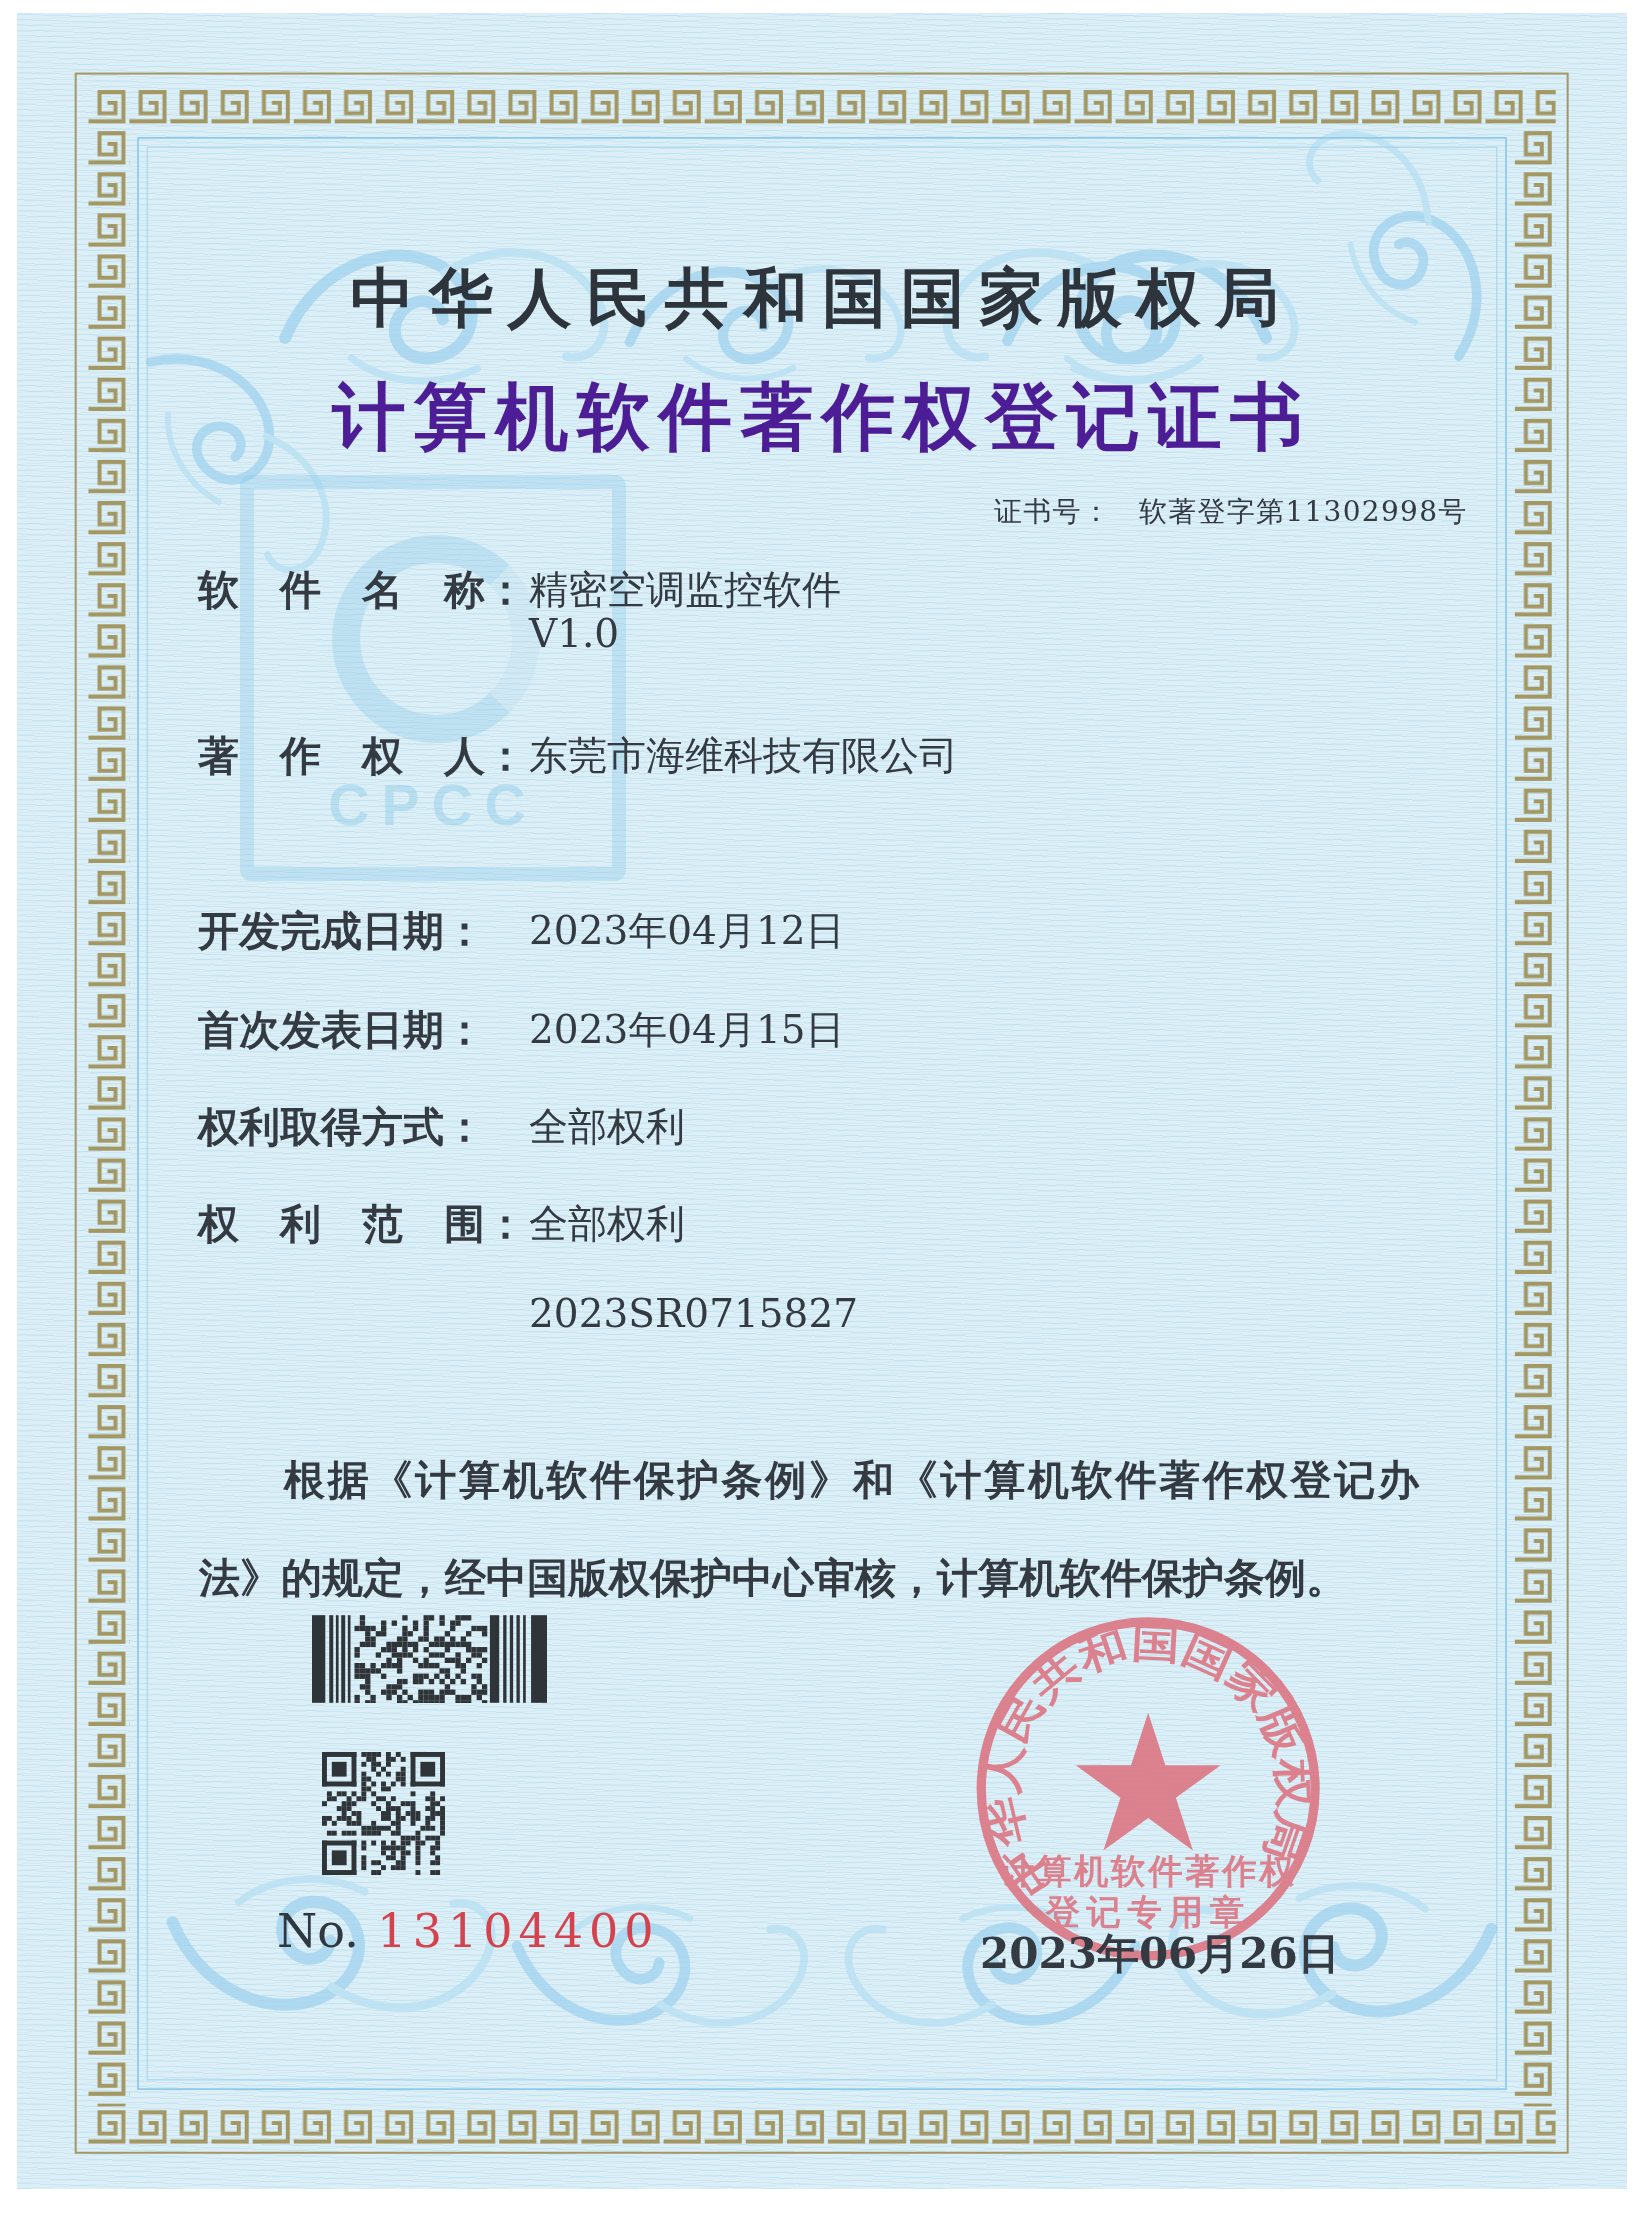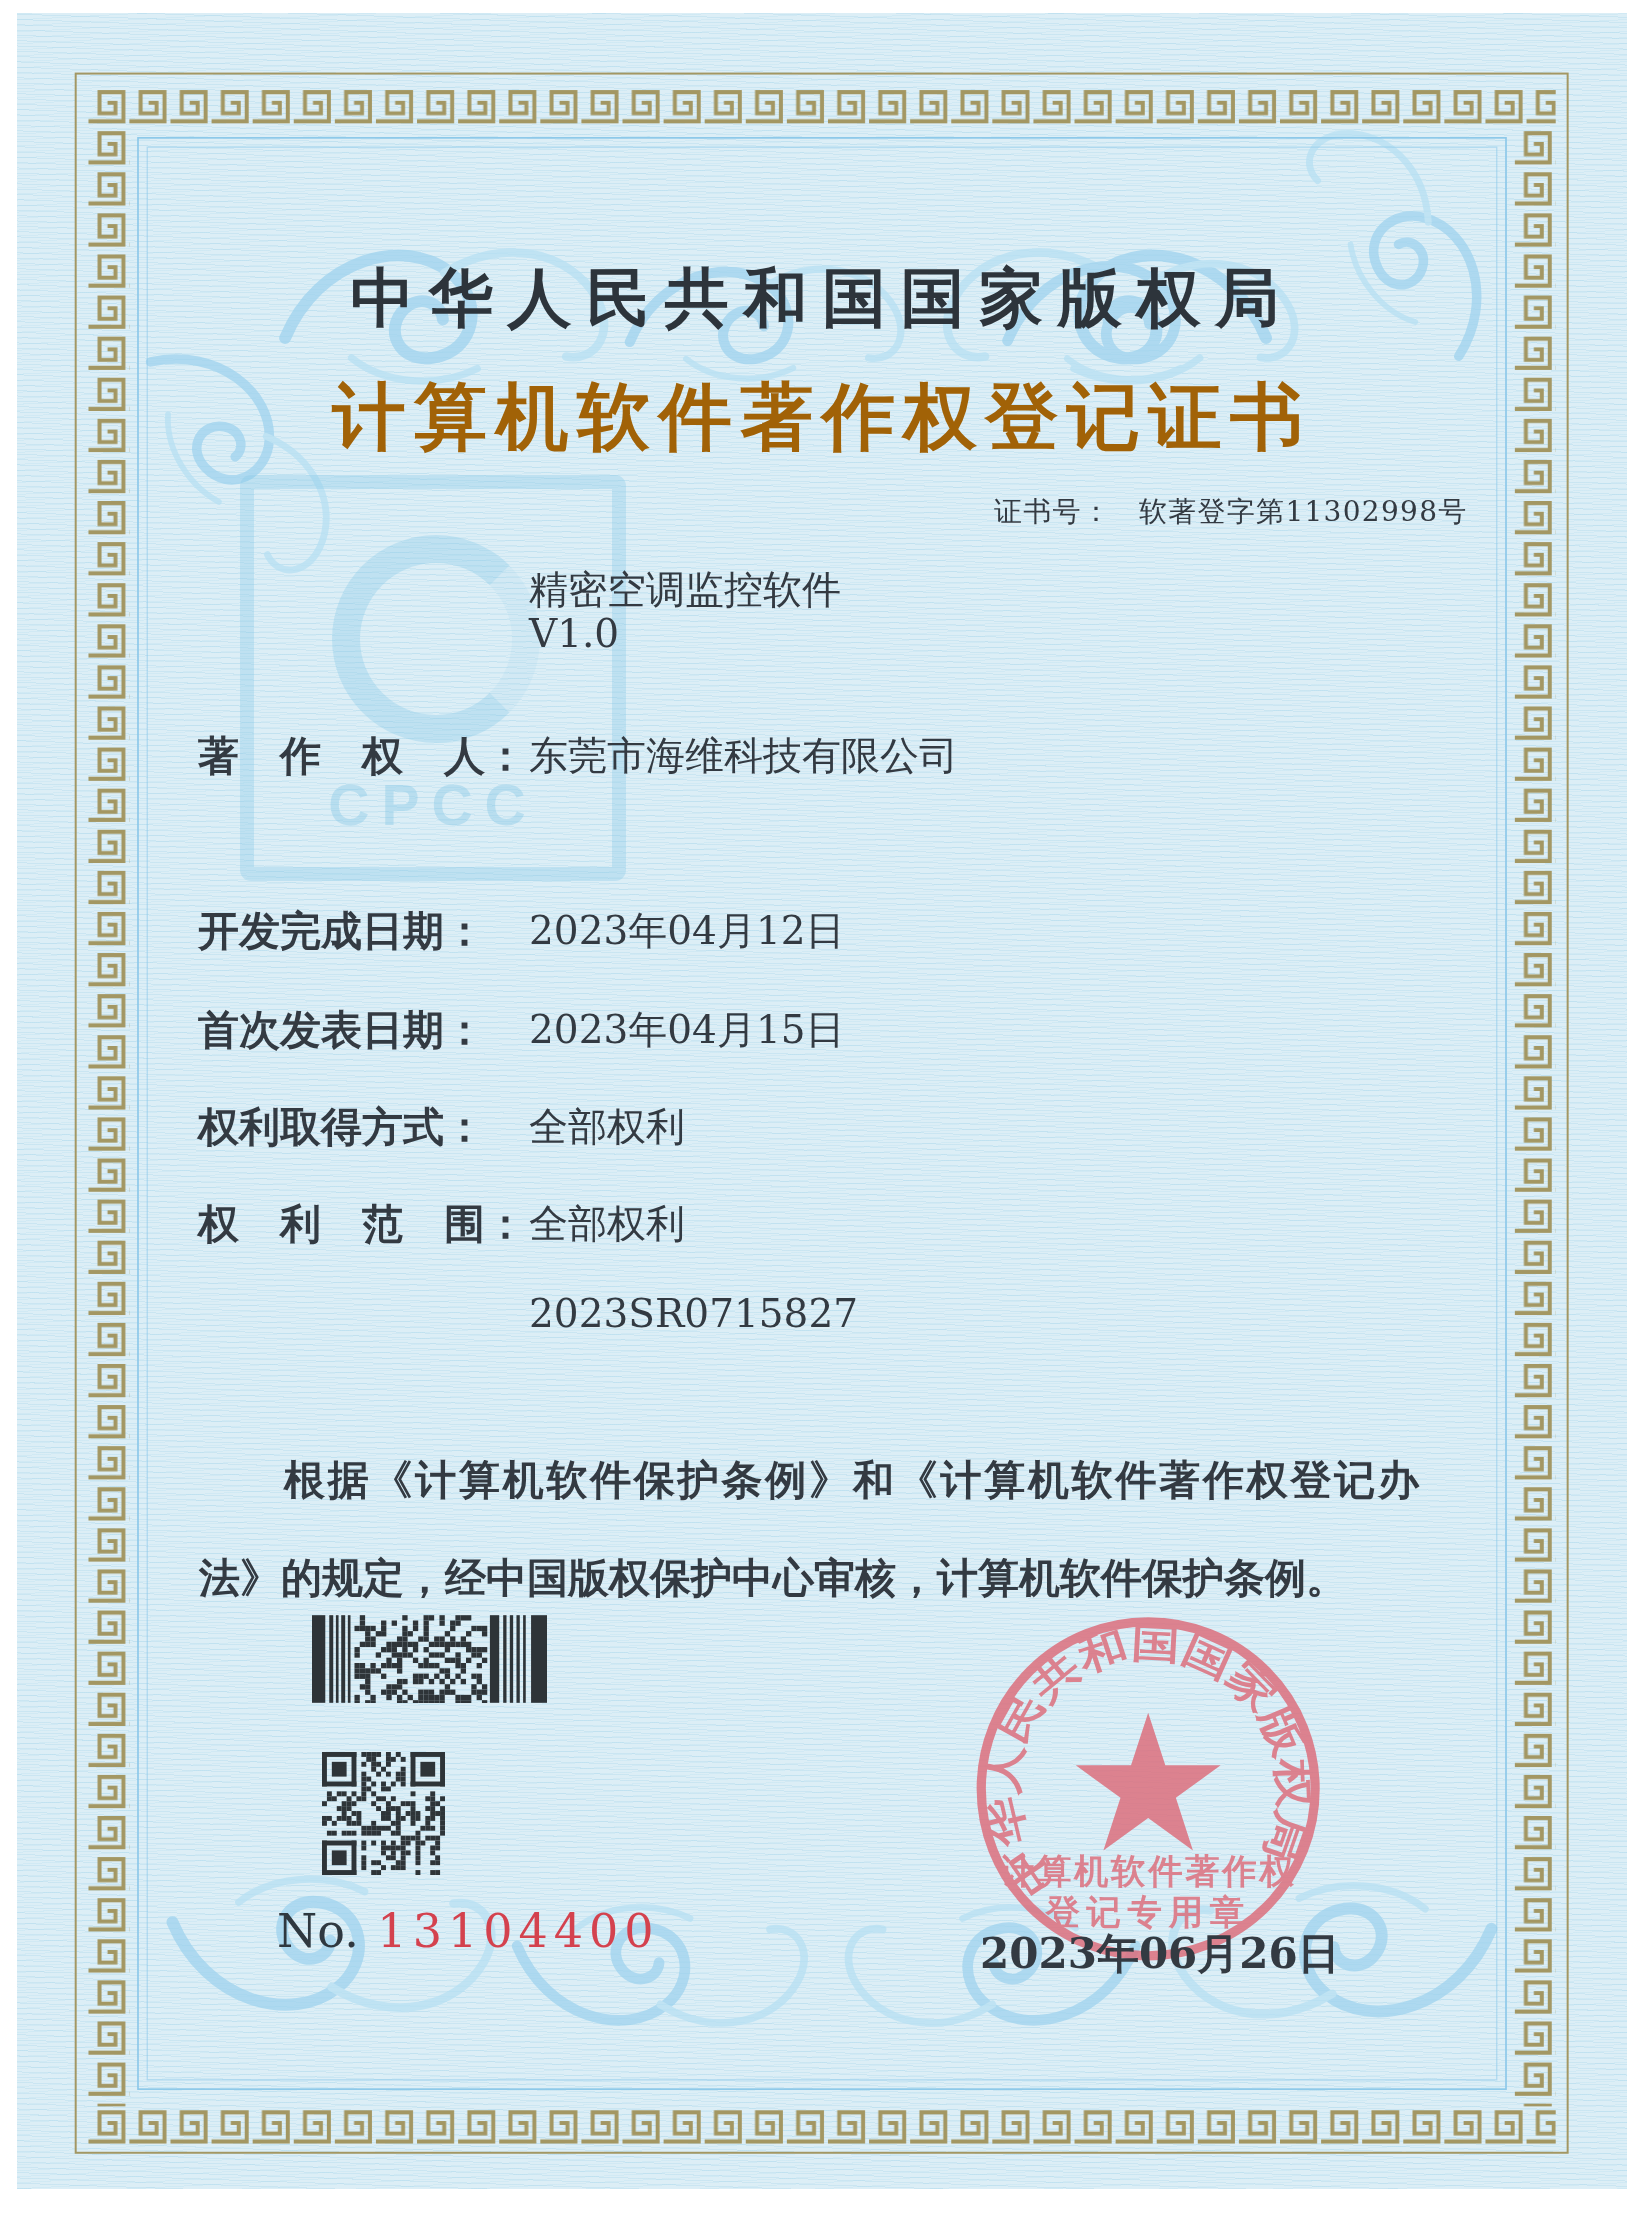--- a/index.html
+++ b/index.html
@@ -6,21 +6,21 @@
   .page{position:relative;width:1644px;height:2227px;background:#ffffff;overflow:hidden;
         font-family:"Liberation Sans","DejaVu Sans",sans-serif;color:#333a42;}
   .paper{position:absolute;left:17px;top:13.3px;right:17px;bottom:38px;
          background:
            repeating-linear-gradient(2deg,  rgba(130,195,225,0.20) 0 1px, rgba(0,0,0,0) 1px 5.3px),
            repeating-linear-gradient(-3deg, rgba(140,205,232,0.14) 0 1px, rgba(0,0,0,0) 1px 6px),
            #dceef6;}
   .t{position:absolute;white-space:nowrap;}
   .center{left:0;width:1644px;text-align:center;}
   .title1{font-size:64px;font-weight:900;letter-spacing:14.6px;color:#2d343b;}
-  .title2{font-size:73px;font-weight:900;letter-spacing:8.6px;color:#a16207;}
+  .title2{font-size:73px;font-weight:900;letter-spacing:8.6px;color:#4c1d95;}
   .certno{font-size:28px;font-weight:400;letter-spacing:1.3px;}
   .lbl{font-size:41px;font-weight:700;}
   .val{font-size:39px;font-weight:400;margin-left:33px;}
   .num{font-family:"DejaVu Serif","Liberation Serif",serif;}
   .statement{position:absolute;left:199px;top:1390px;width:1220px;font-size:41px;font-weight:600;
              line-height:98px;text-align:justify;text-indent:85px;color:#333a42;white-space:normal;}
   .serial{font-size:46px;font-family:"DejaVu Serif","Liberation Serif",serif;color:#2f3840;}
   .serial-red{color:#d4424e;letter-spacing:6px;margin-left:18.6px;}
   .date{font-size:42px;font-weight:700;}
   .wm{position:absolute;left:240px;top:475px;width:358px;height:378px;
@@ -88,20 +88,21 @@
   </svg>
 
   <div class="t center title1" style="top:255px">中华人民共和国国家版权局</div>
   <div class="t center title2" style="top:369px">计算机软件著作权登记证书</div>
 
   <div class="t certno" style="top:493px;left:994px">
     <span>证书号：</span>
     <span class="num" style="margin-left:18.6px">软著登字第11302998号</span>
   </div>
 
+  <div class="t lbl" style="top:563px;left:198px">软　件　名　称：</div>
   <div class="t val" style="top:563px;left:496px">精密空调监控软件</div>
   <div class="t val num" style="top:611px;left:496px">V1.0</div>
 
   <div class="t lbl" style="top:729px;left:198px">著　作　权　人：</div>
   <div class="t val" style="top:729px;left:496px">东莞市海维科技有限公司</div>
 
   <div class="t lbl" style="top:904px;left:198px">开发完成日期：</div>
   <div class="t val num" style="top:904px;left:496px">2023年04月12日</div>
 
   <div class="t lbl" style="top:1003px;left:198px">首次发表日期：</div>

